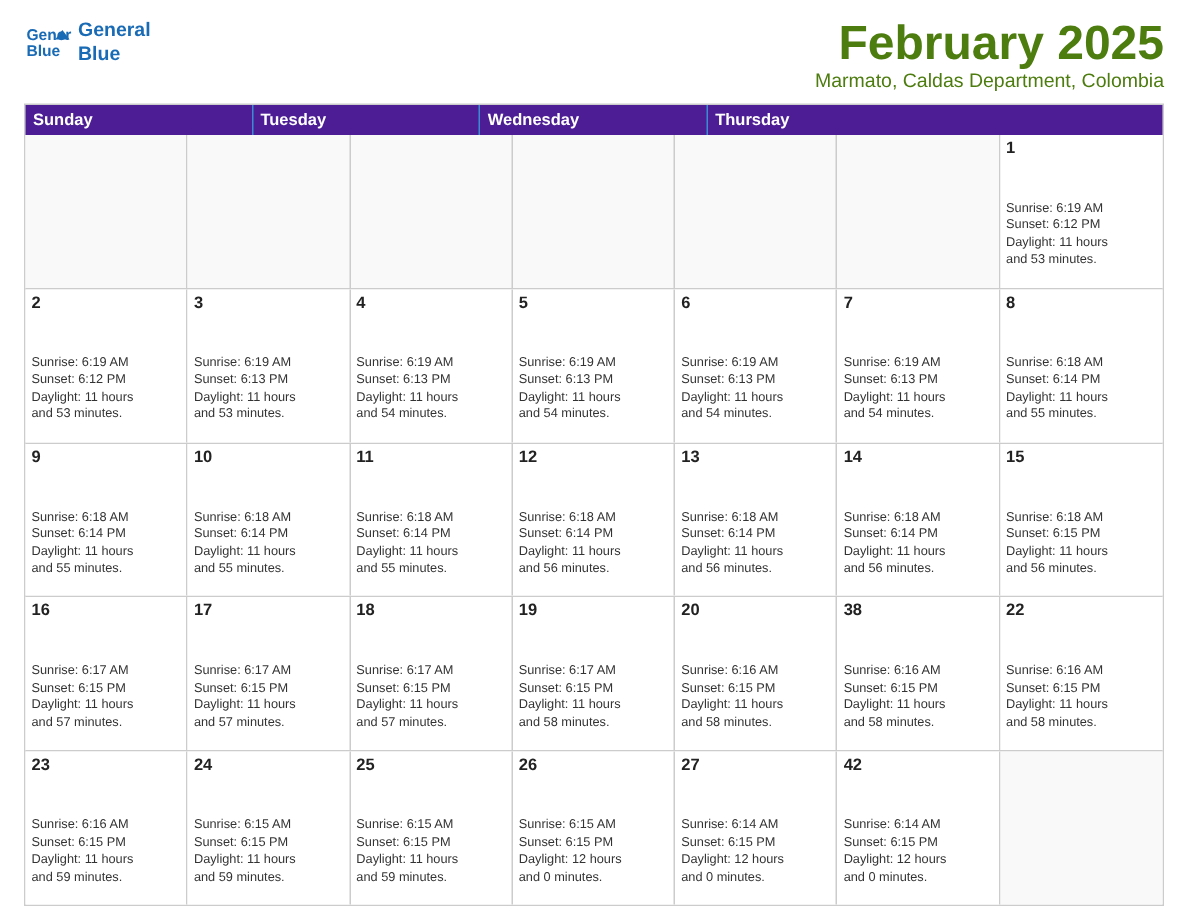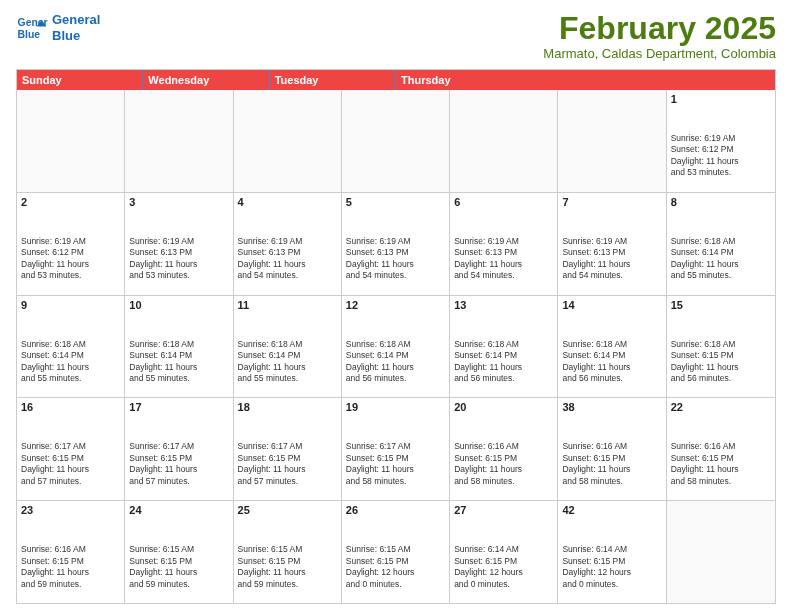--- a/index.html
+++ b/index.html
@@ -48,22 +48,22 @@
       margin-top: 2px;
     }
     .calendar {
       flex: 1;
       display: flex;
       flex-direction: column;
       border: 1px solid #ccc;
     }
     .cal-header {
       display: grid;
-      grid-template-columns: repeat(6, 1fr);
-      background: #ef4444;
+      grid-template-columns: repeat(5, 1fr);
+      background: #4c1d95;
     }
     .cal-header-cell {
       color: #fff;
       font-size: 11px;
       font-weight: bold;
       padding: 4px 5px;
       border-right: 1px solid #3a8bd5;
     }
     .cal-header-cell:last-child { border-right: none; }
     .cal-body {
@@ -121,22 +121,22 @@
     </div>
     <div class="title-block">
       <div class="month-title">February 2025</div>
       <div class="location">Marmato, Caldas Department, Colombia</div>
     </div>
   </div>
 
   <div class="calendar">
     <div class="cal-header">
     <div class="cal-header-cell">Sunday</div>
+        <div class="cal-header-cell">Tuesday</div>
         <div class="cal-header-cell">Wednesday</div>
-        <div class="cal-header-cell">Tuesday</div>
         <div class="cal-header-cell">Thursday</div>
       </div>
     <div class="cal-body">
     <div class="cal-row">
           <div class="cal-cell empty"></div>
           <div class="cal-cell empty"></div>
           <div class="cal-cell empty"></div>
           <div class="cal-cell empty"></div>
           <div class="cal-cell empty"></div>
           <div class="cal-cell empty"></div>

